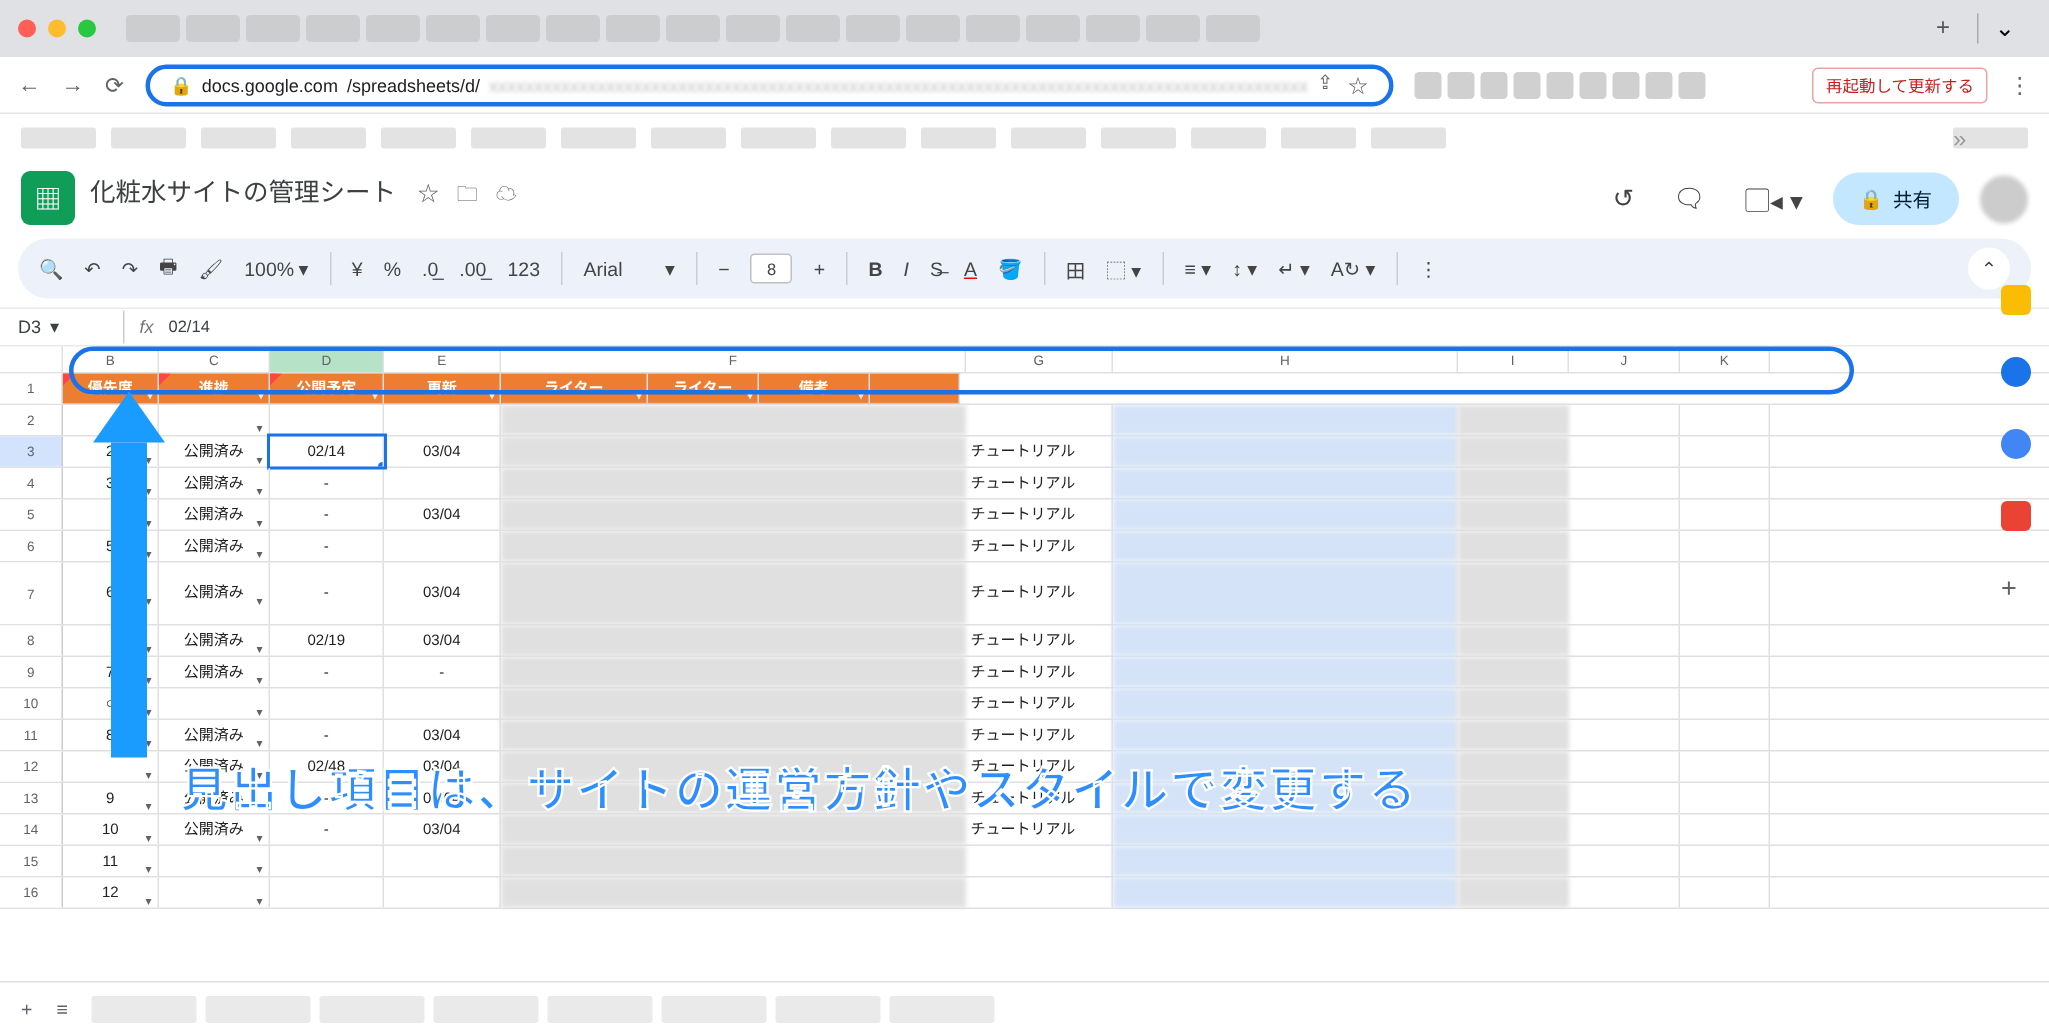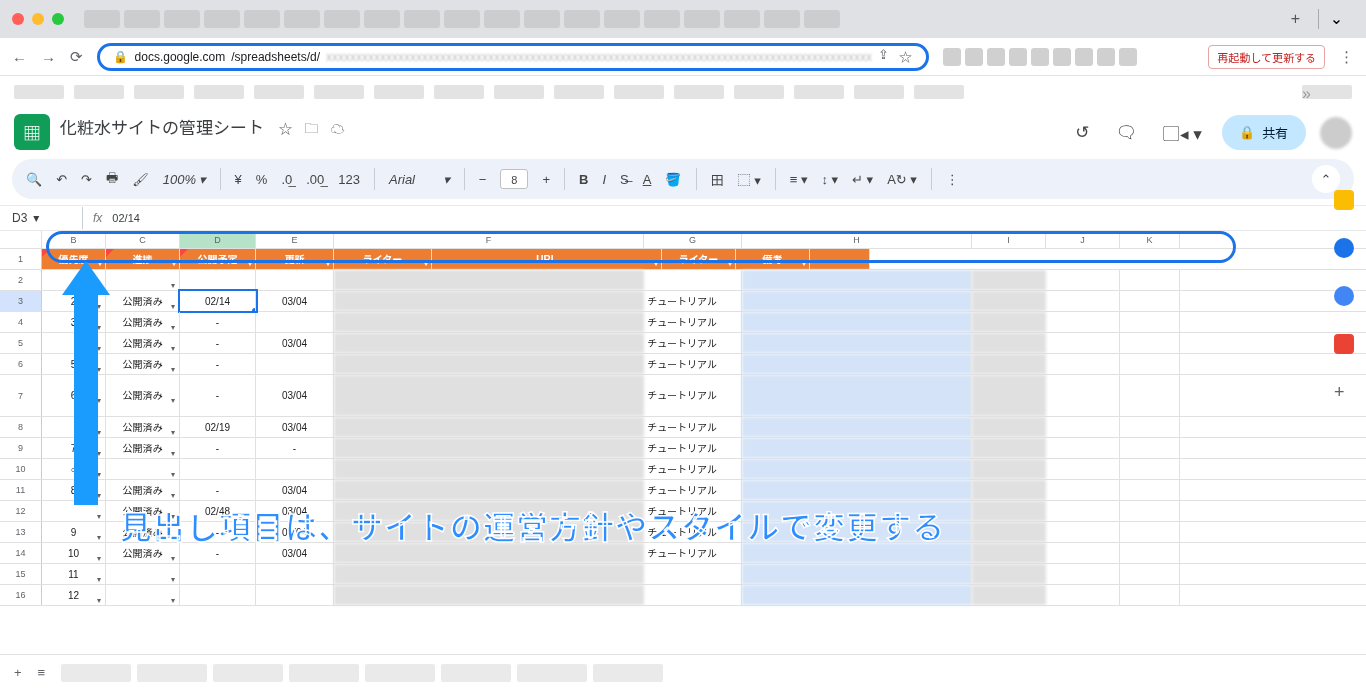--- a/index.html
+++ b/index.html
@@ -35,21 +35,21 @@
 .menu-row { display:flex; gap:18px; font-size:13px; color:#3c4043; margin-top:4px; }
 .menu-row span { padding:3px 0; }
 .header-right { display:flex; align-items:center; gap:14px; }
 .header-right .icon { color:#444; font-size:17px; padding:6px; }
 .share-btn { background:#c2e7ff; color:#001d35; padding:8px 18px; border-radius:20px; font-size:13px; display:flex; gap:6px; align-items:center; }
 .avatar { width:32px; height:32px; background:#ccc; border-radius:50%; filter:blur(1.5px);}
 
 
 .toolbar { height:40px; margin:8px 12px 0; background:#edf2fa; border-radius:20px; display:flex; align-items:center; padding:0 14px; gap:14px; font-size:13px; color:#444; }
 .tb-sep { width:1px; height:22px; background:#c7cdd6; }
-.tb-item { display:flex; align-items:center; gap:3px;font-style:italic; }
+.tb-item { display:flex; align-items:center; gap:3px; }
 .font-size-box { border:1px solid #c0c0c0; width:28px; height:20px; font-size:11px; text-align:center; border-radius:3px; background:#fff; line-height:20px; }
 .toolbar .chev { width:28px; height:28px; border-radius:14px; background:#fff; display:flex; align-items:center; justify-content:center; margin-left:auto; }
 
 
 .fb-row { height:26px; display:flex; align-items:center; padding:0 12px; gap:10px; border-top:1px solid #e8eaed; border-bottom:1px solid #e8eaed; margin-top:6px;}
 .name-box { width:60px; font-size:12px; color:#3c4043; display:flex; gap:6px; align-items:center; }
 .fx { font-style:italic; color:#777; font-size:12px; }
 .formula-val { font-size:11px; color:#3c4043; }
 
 
@@ -274,21 +274,20 @@
       <div class="shaft"></div>
     </div>
 
   <div class="row hdr-row">
     <div class="rowlabel">1</div>
     <div class="cell colB"><span class="note-corner"></span><span>優先度</span><span class="filter"></span></div>
     <div class="cell colC"><span class="note-corner"></span><span>進捗</span><span class="filter"></span></div>
     <div class="cell colD"><span class="note-corner"></span><span>公開予定</span><span class="filter"></span></div>
     <div class="cell colE"><span>更新</span><span class="filter"></span></div>
     <div class="cell colG"><span>ライター</span><span class="filter"></span></div>
-    <div class="cell colH"><span>URL</span><span class="filter"></span></div>
     <div class="cell colI"><span>ライター</span><span class="filter"></span></div>
     <div class="cell colJ"><span>備考</span><span class="filter"></span></div>
     <div class="cell colK"></div>
   </div>
 
   <div id="rows-mount">
       <div class="row">
         <div class="rowlabel">2</div>
         <div class="cell colB" style="position:relative">
           <span class="drop">▾</span>

